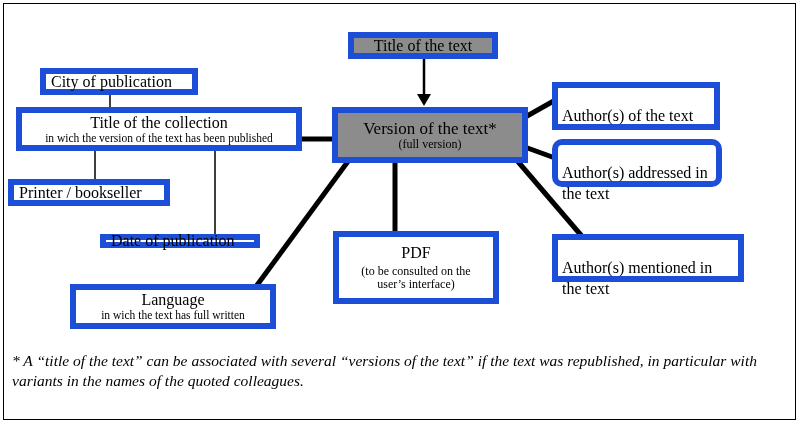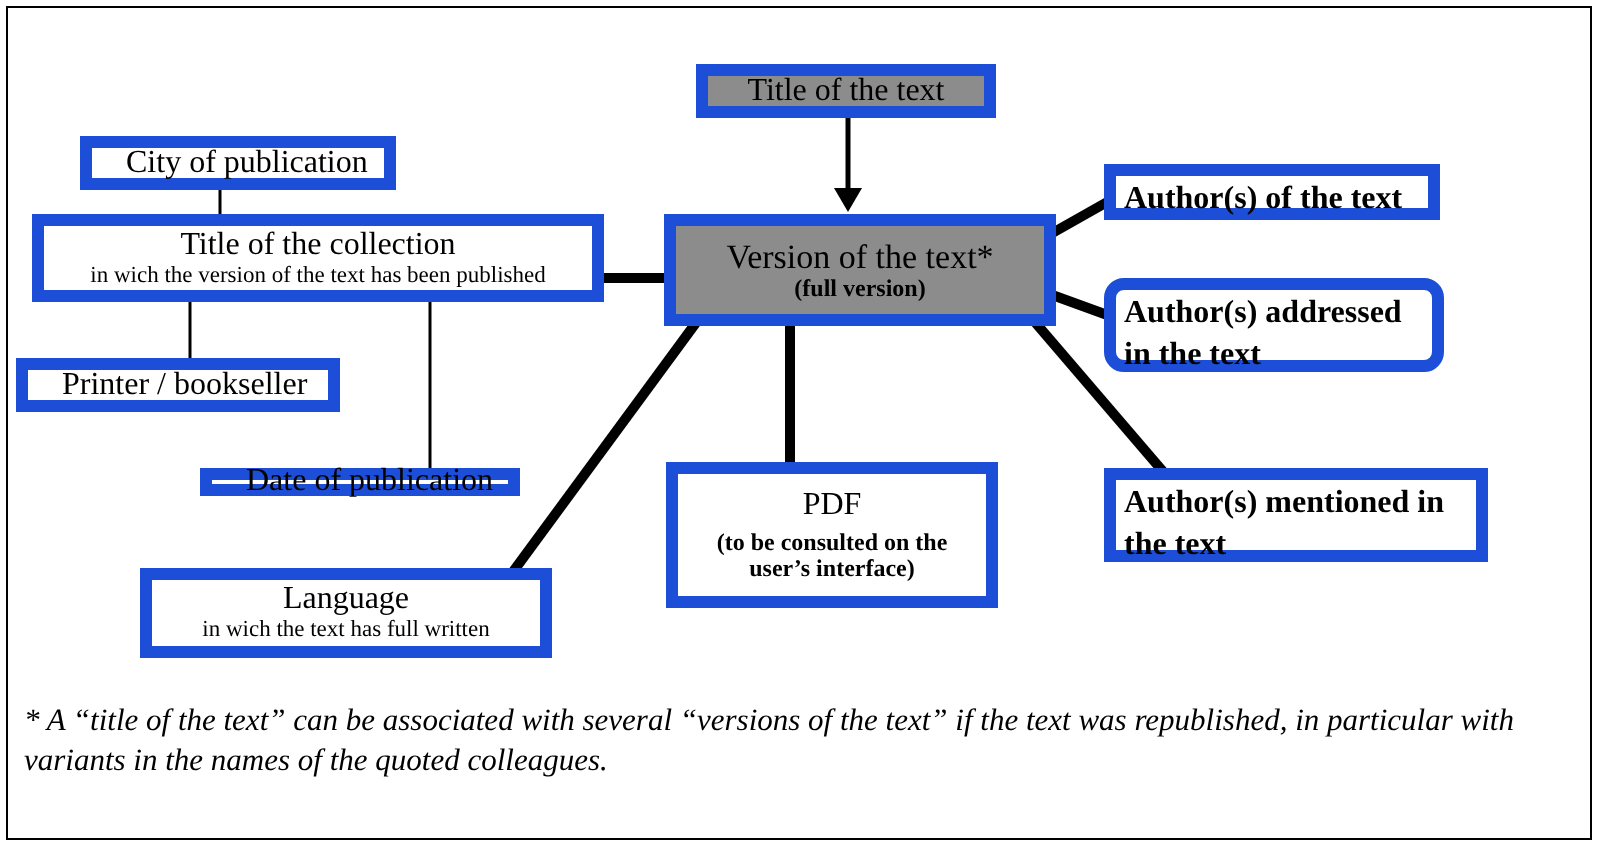--- a/index.html
+++ b/index.html
@@ -39,30 +39,29 @@
   .node.center {
     display: flex;
     flex-direction: column;
     justify-content: center;
     align-items: center;
     text-align: center;
   }
   .node.leftpad {
     display: flex;
     align-items: center;
-    padding-left: 17px;
+    padding-left: 5px;
     text-align: left;
   }
   .sub { font-size: 11.5px; display: block; }
-  .sub-md { font-size: 12px; display: block; font-weight: bold; }
+  .sub-md { font-size: 12px; display: block; }
   .label-lg { font-size: 17px; }
   .author {
-    padding: 2px 4px;
+    padding: 18px 4px;
     line-height: 1.3;
-    font-weight: bold;
   }
   .footnote {
     position: absolute;
     left: 12px;
     top: 351px;
     width: 780px;
     font-size: 15.5px;
     line-height: 1.3;
     z-index: 2;
     text-align: left;

